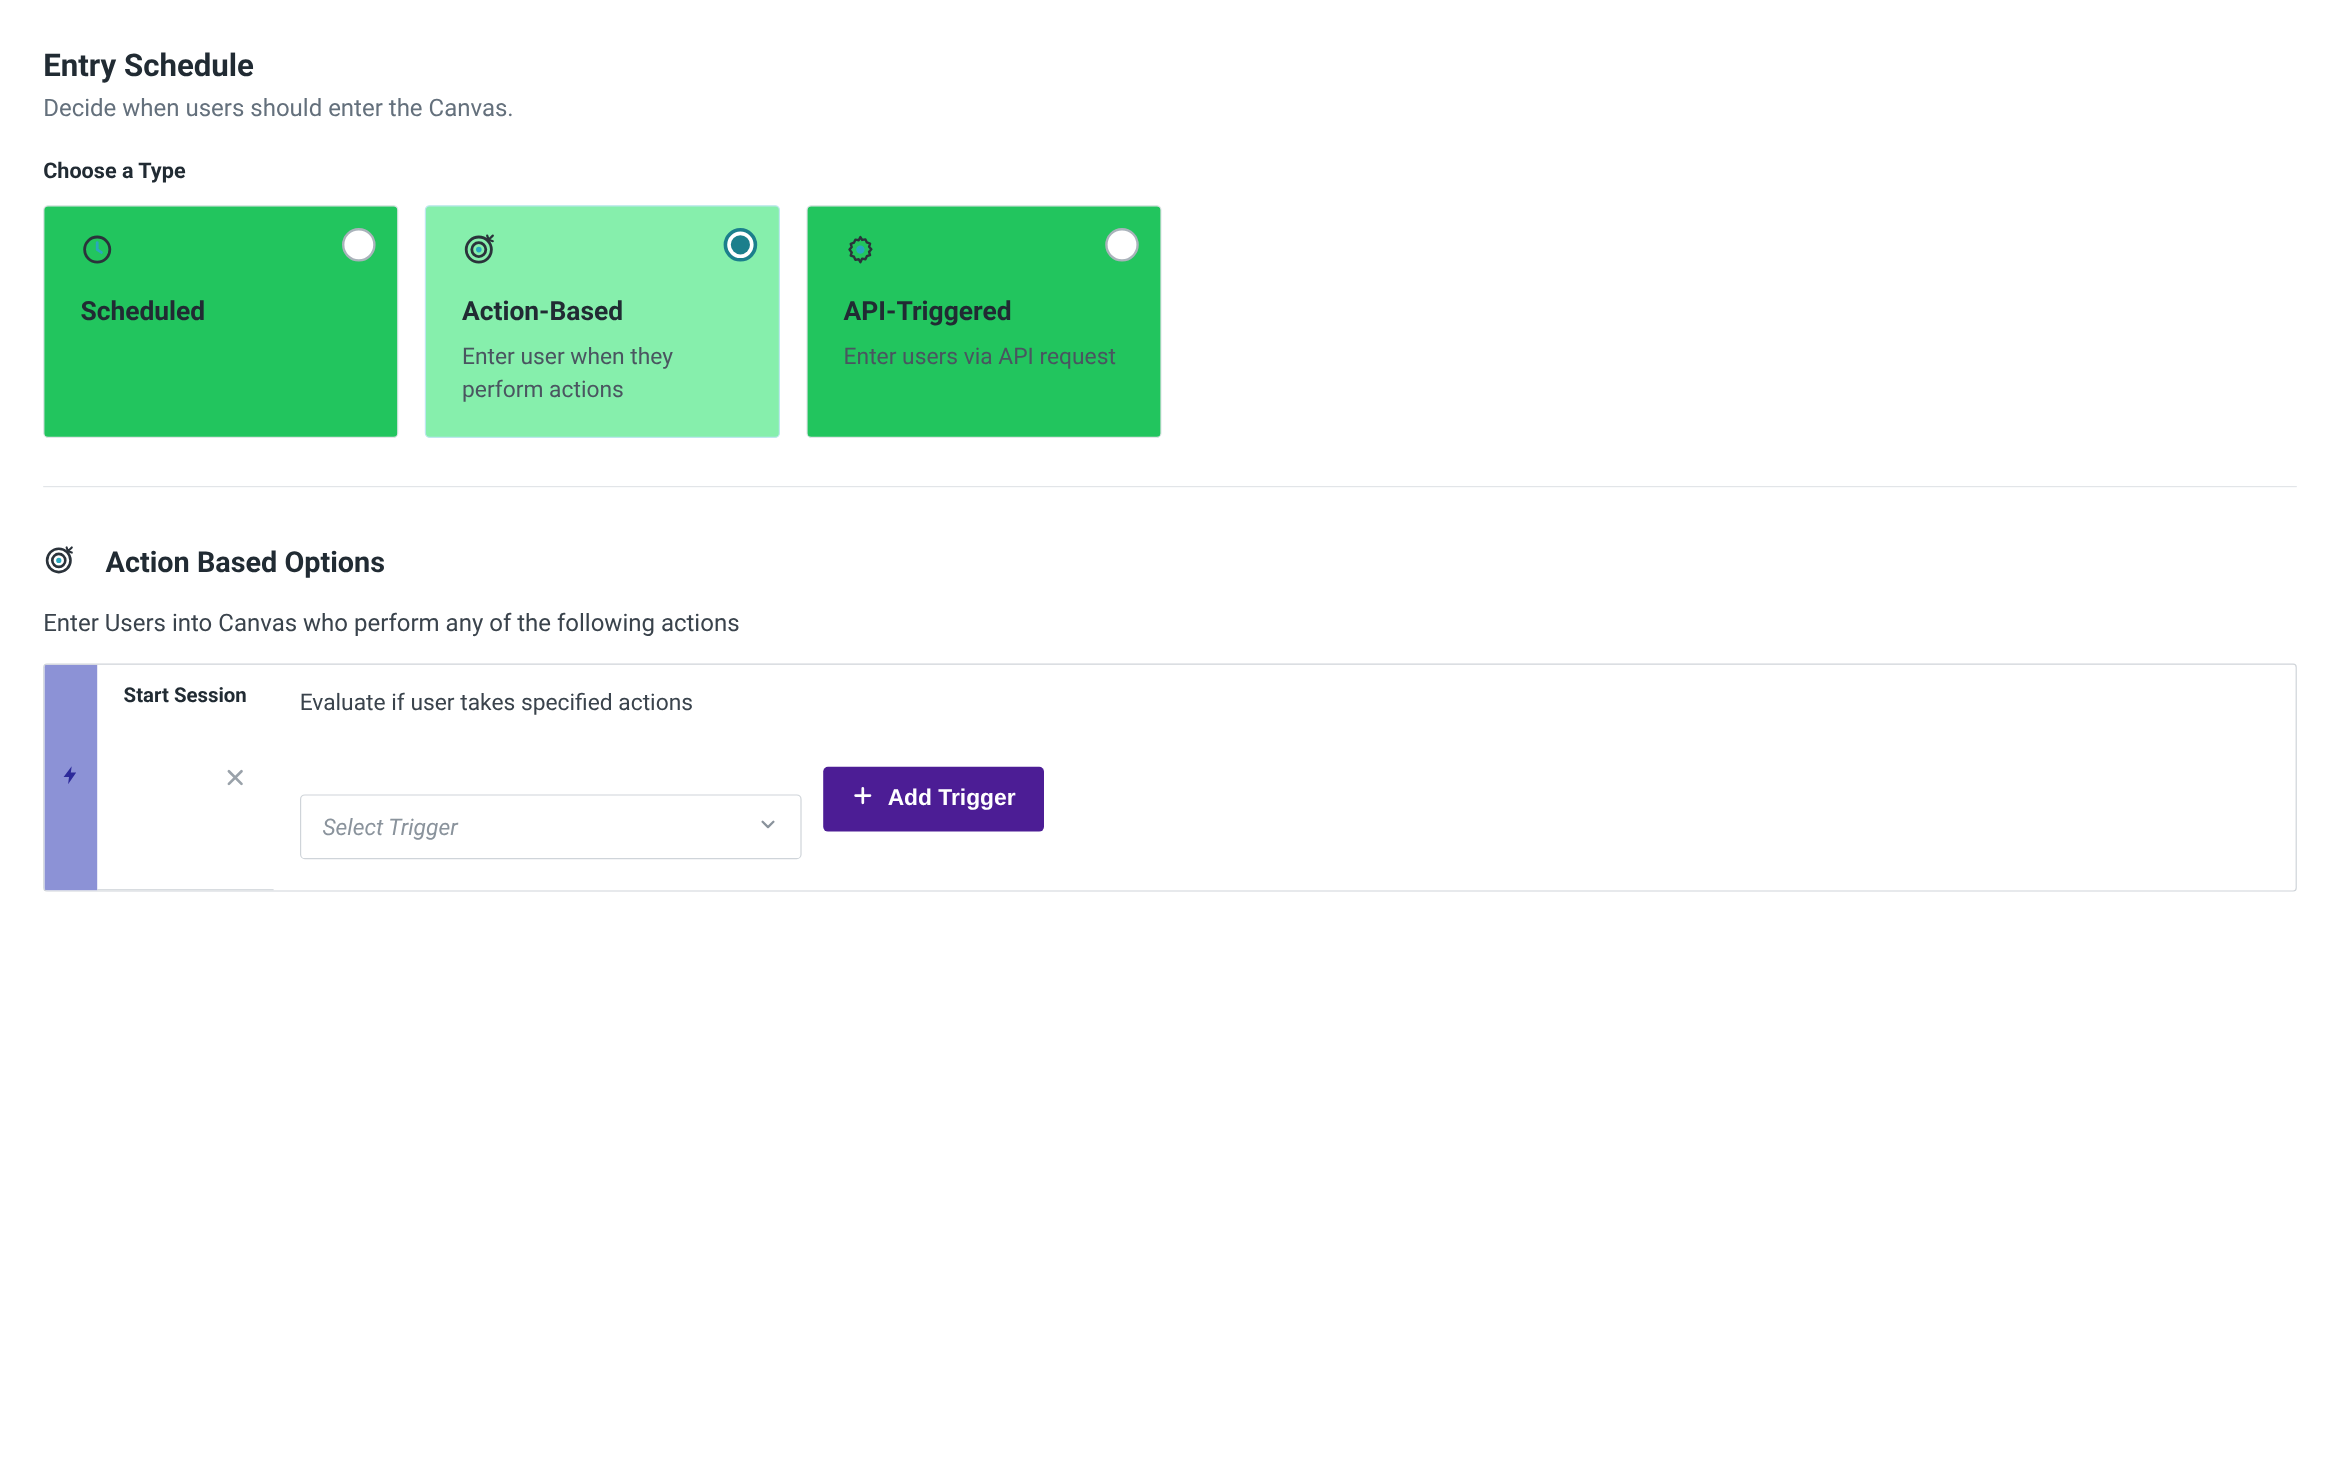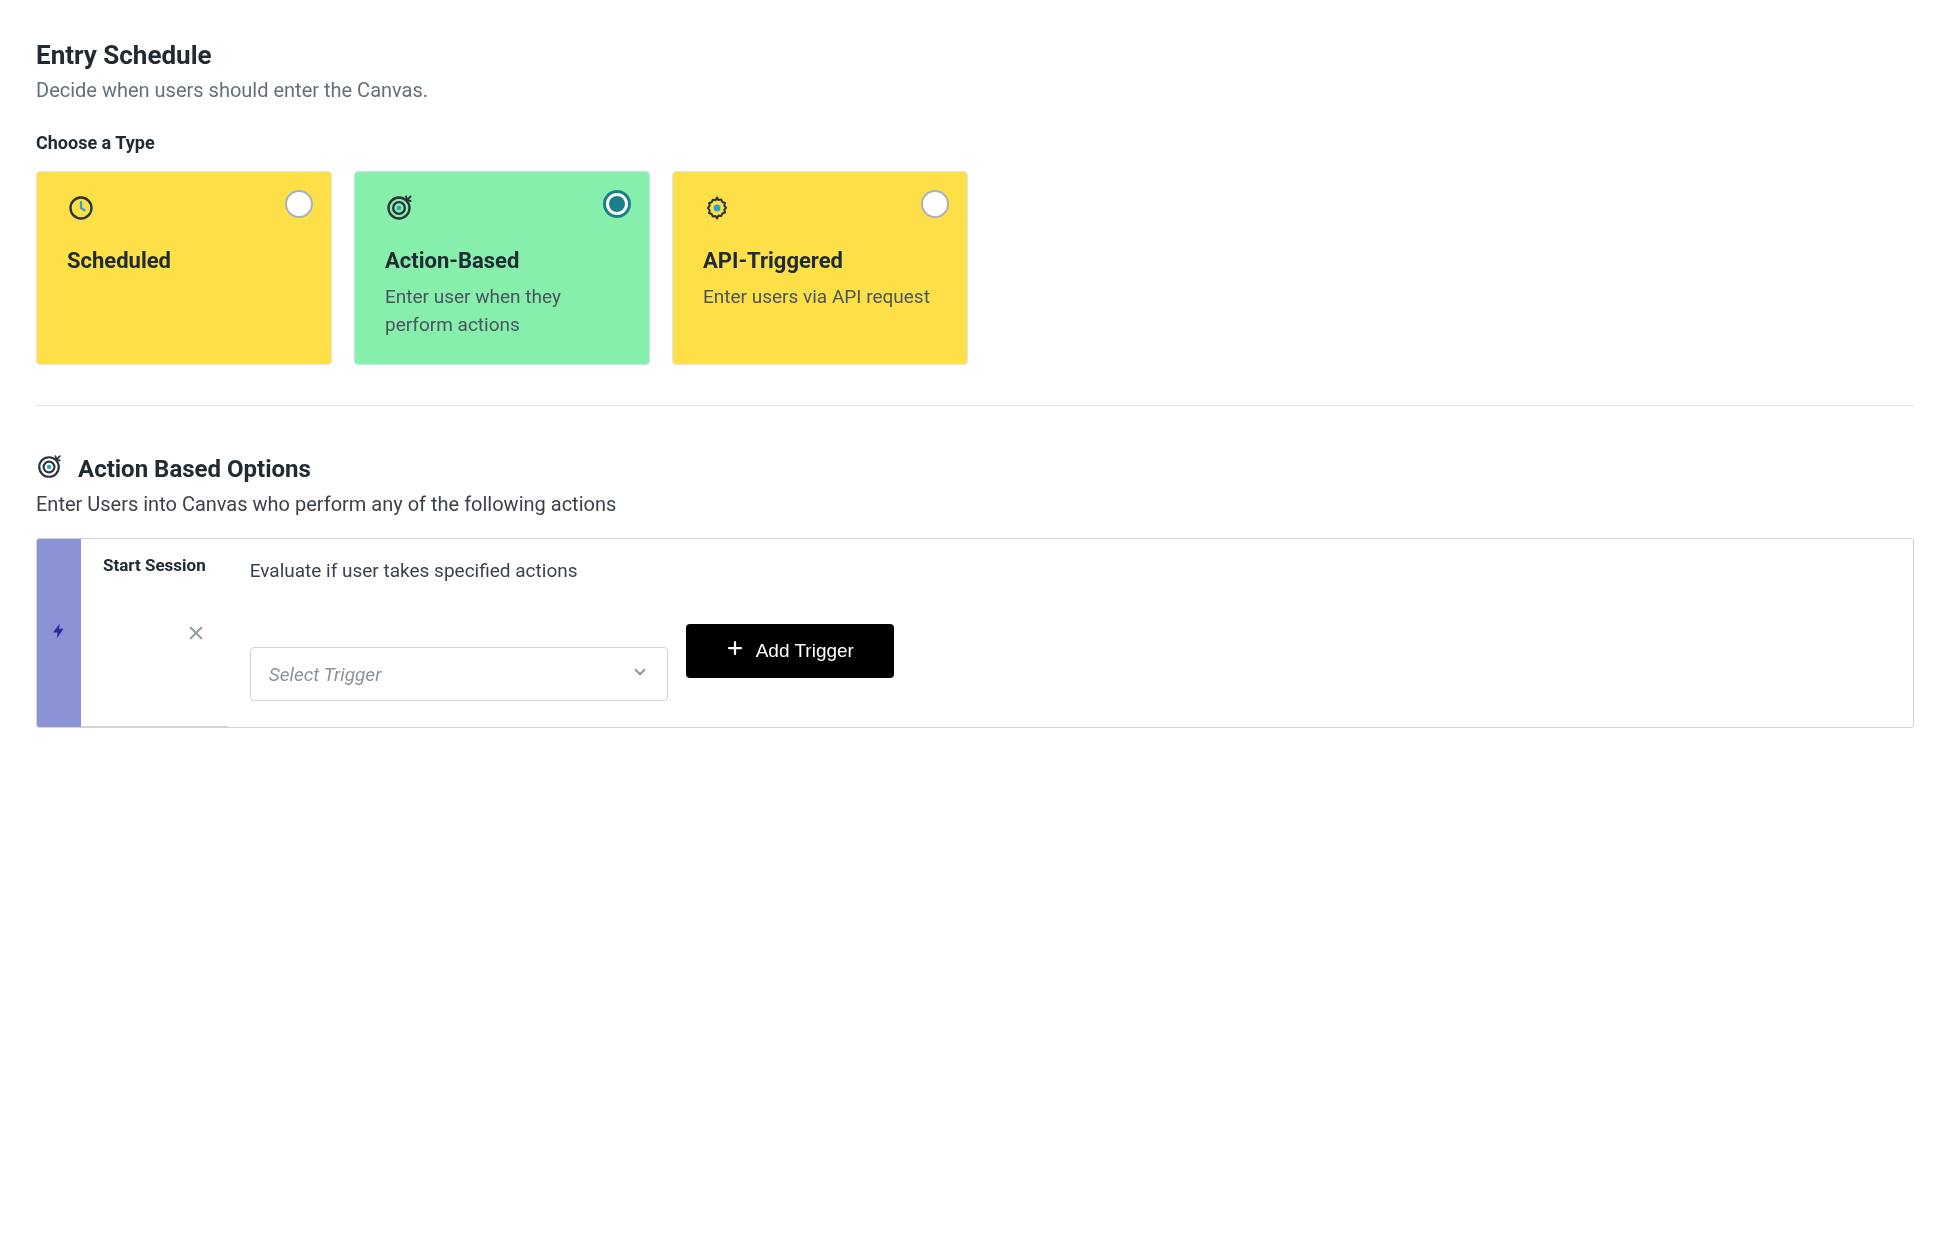--- a/index.html
+++ b/index.html
@@ -34,21 +34,21 @@
     display: flex;
     gap: 22px;
     margin-bottom: 40px;
   }
   .type-card {
     flex: 0 0 296px;
     border: 1px solid #e2e5e8;
     border-radius: 4px;
     padding: 22px 30px 26px 30px;
     position: relative;
-    background: #fde047;
+    background: #22c55e;
     cursor: pointer;
   }
   .type-card.selected {
     background: #86efac;
     border-color: #bde7ee;
   }
   .type-card .radio-circle {
     position: absolute;
     top: 18px;
     right: 18px;
@@ -93,22 +93,22 @@
   .divider {
     border: none;
     border-top: 1px solid #e2e5e8;
     margin: 0 0 48px 0;
   }
 
   
   .options-header {
     display: flex;
     align-items: center;
-    gap: 16px;
-    margin-bottom: 8px;
+    gap: 26px;
+    margin-bottom: 23px;
   }
   .options-header .opt-title {
     font-size: 24px;
     font-weight: 700;
     color: #212b33;
   }
   .options-desc {
     font-size: 20px;
     color: #3a434c;
     margin-bottom: 22px;
@@ -220,27 +220,27 @@
   .select-trigger .placeholder {
     font-size: 19px;
     font-style: italic;
     color: #8a939c;
   }
   .select-trigger .chevron {
     color: #8a939c;
   }
   .add-trigger-btn {
     height: 54px;
-    padding: 0 40px;
-    background: #000000;
+    padding: 0 24px;
+    background: #4c1d95;
     border: none;
     border-radius: 4px;
     color: #fff;
     font-size: 19px;
-    font-weight: 400;
+    font-weight: 700;
     display: flex;
     align-items: center;
     gap: 12px;
     cursor: not-allowed;
   }
 
   
   .icon-svg { display: inline-block; }
 </style>
 </head>

